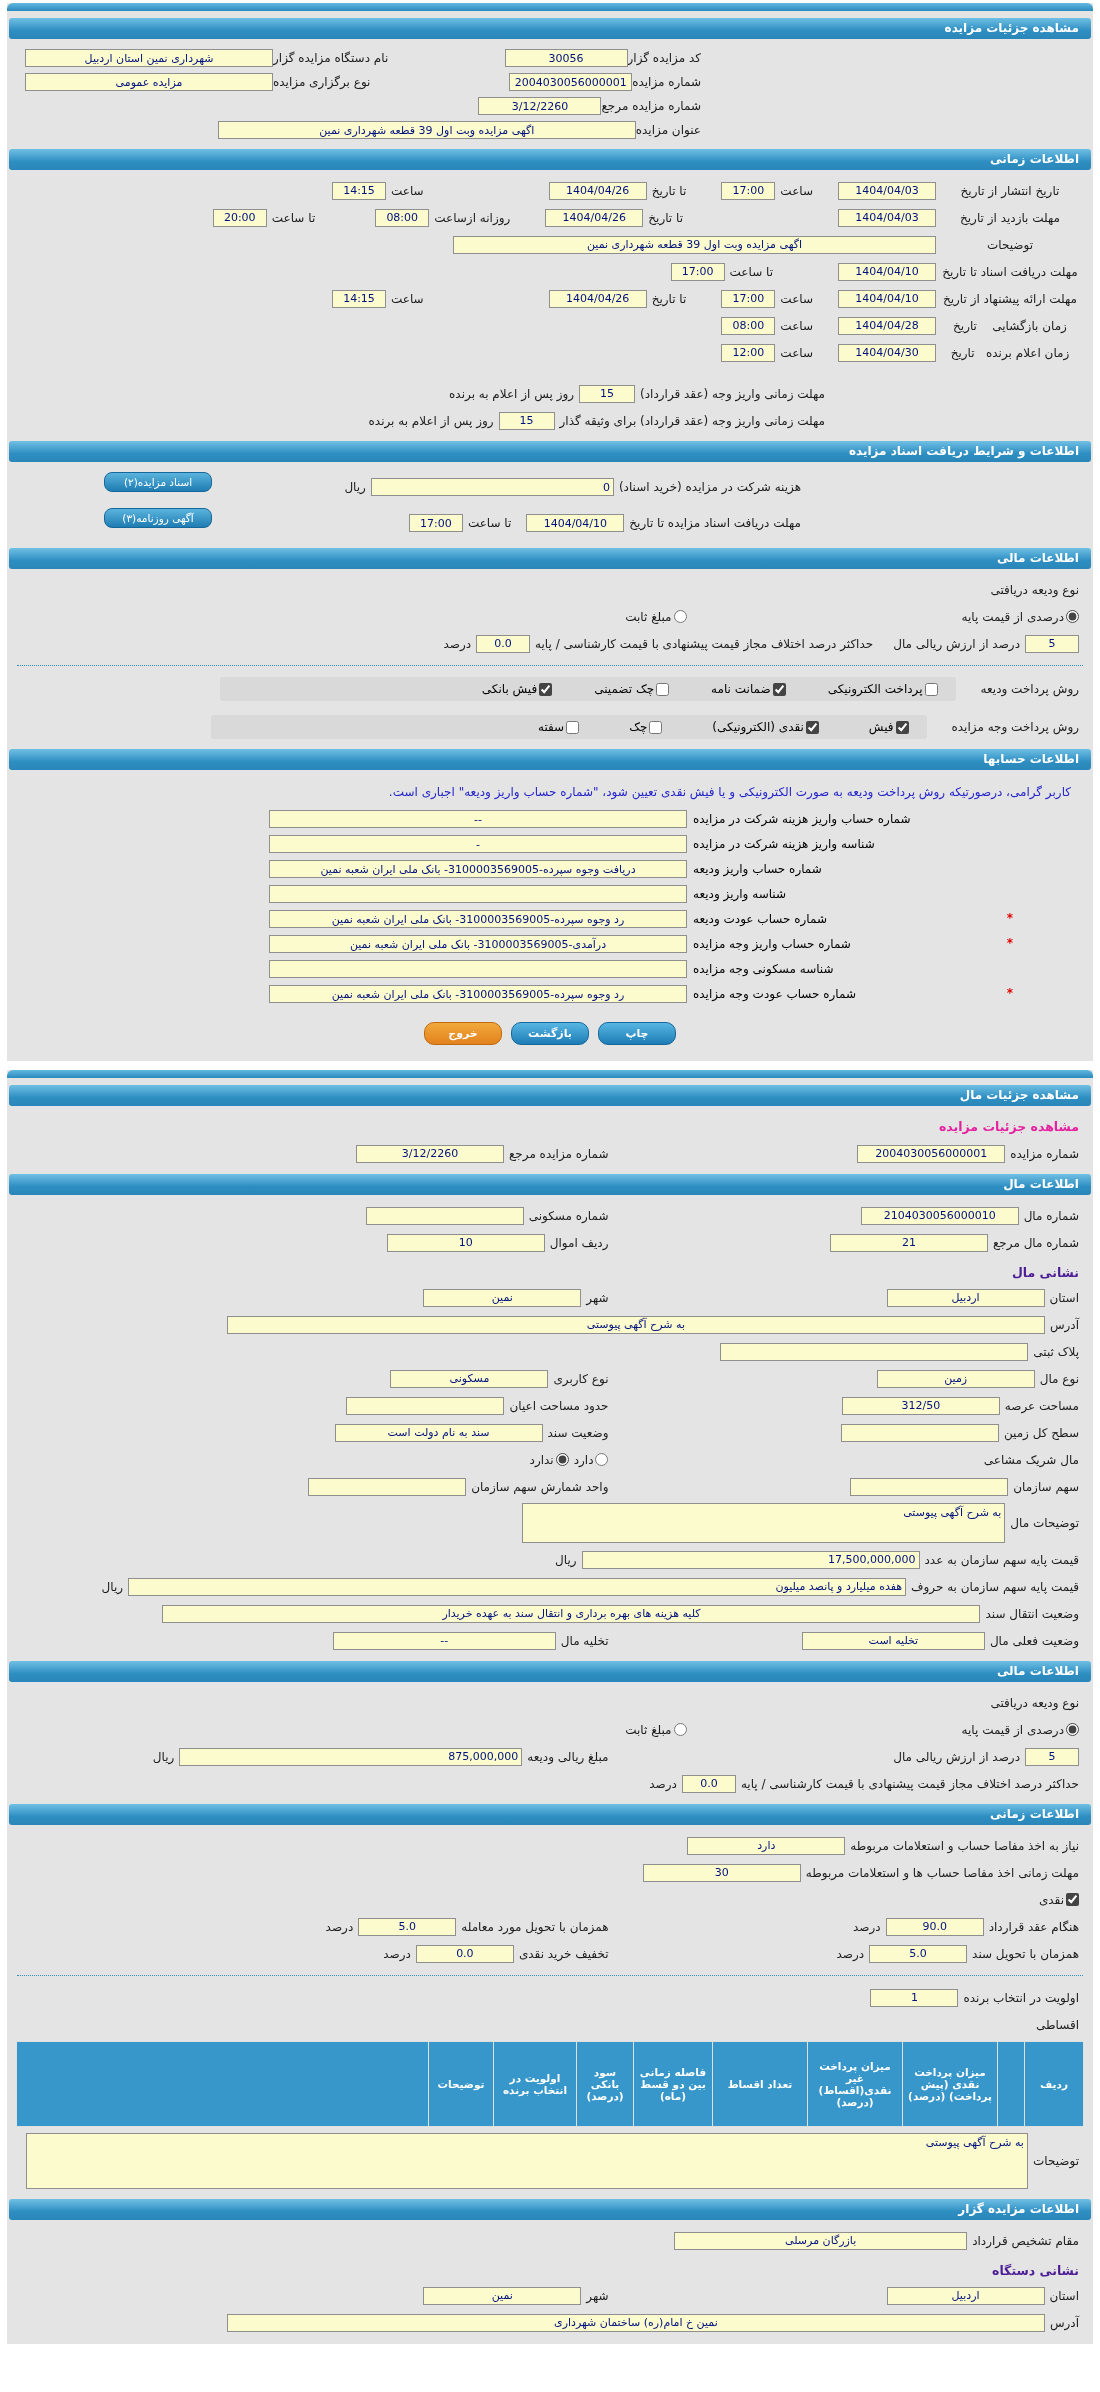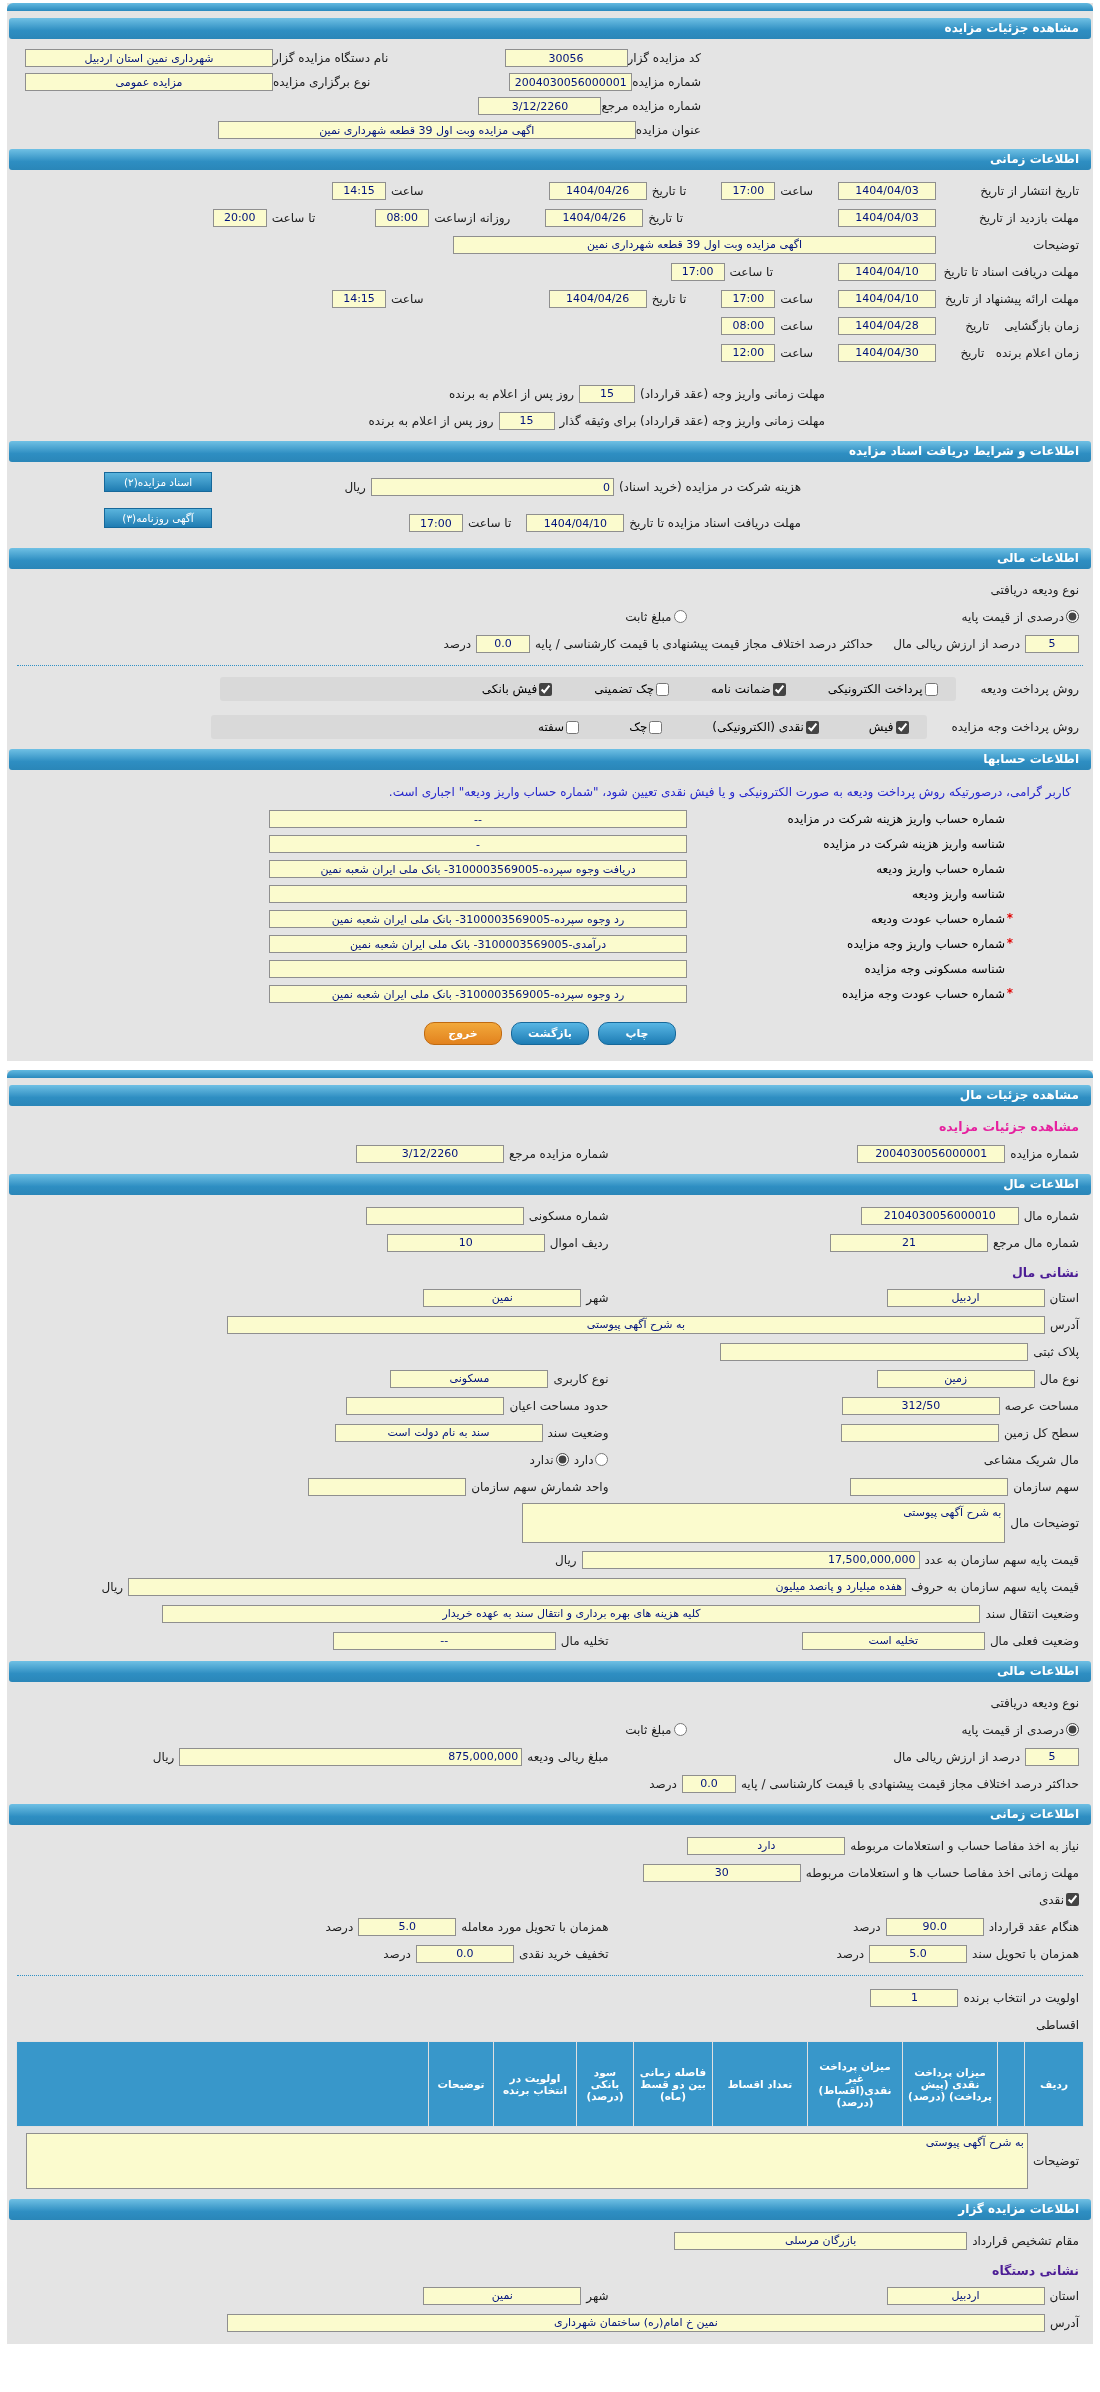--- a/index.html
+++ b/index.html
@@ -17,38 +17,38 @@
   .w215{width:215px}.w235{width:235px}.w240{width:240px}.w285{width:285px}.w300{width:300px}
   .w330{width:330px}.w335{width:335px}.w410{width:410px}.w475{width:475px}.w770{width:770px}
   .w810{width:810px}.wgrow{flex:1}
   .frow{display:flex;align-items:center;padding:3px 14px;min-height:21px;}
   .frow > *{margin-left:5px;}
   .cr{flex:0 0 44%;display:flex;align-items:center;}
   .cr > *, .cl > *{margin-left:5px;}
   .cl{flex:1;display:flex;align-items:center;}
   .trow{display:flex;align-items:center;padding:3px 14px;min-height:21px;}
   .trow > *{margin-left:5px;}
-  .tlab{min-width:138px;text-align:right;}
+  .tlab{min-width:138px;text-align:center;}
   .g10{margin-right:10px}.g15{margin-right:15px}.g20{margin-right:20px}.g30{margin-right:30px}
   .g55{margin-right:55px}.g60{margin-right:60px}.g120{margin-right:120px}.g150{margin-right:150px}.g270{margin-right:270px}
   .tind{padding-right:268px;}
   .topblock{width:676px;margin:4px 392px 2px 0;}
   .tb{display:flex;align-items:center;justify-content:space-between;padding:3px 0;}
   .tr,.tl{display:flex;align-items:center;}
   .tr > *,.tl > *{margin-left:0;}
   .drow{display:flex;align-items:center;padding:5px 292px 5px 14px;min-height:26px;position:relative;}
   .drow > *{margin-left:5px;}
-  .sidebtn{position:absolute;left:92px;top:3px;width:102px;padding:3px 2px;text-align:center;font-size:10.5px;color:#fff;background:linear-gradient(#5ab4dd,#1f7cb2);border:1px solid #16689a;border-radius:0;cursor:pointer;}
+  .sidebtn{position:absolute;left:92px;top:3px;width:102px;padding:3px 2px;text-align:center;font-size:10.5px;color:#fff;background:linear-gradient(#5ab4dd,#1f7cb2);border:1px solid #16689a;border-radius:8px;cursor:pointer;}
   .chkstrip{display:inline-flex;align-items:center;background:#d9d9d9;border-radius:3px;padding:5px 18px;gap:42px;}
   .opt{display:inline-flex;align-items:center;gap:2px;font-size:12px;white-space:nowrap;}
   input[type=checkbox],input[type=radio]{width:13px;height:13px;margin:0;accent-color:#444;}
   .dotsep{border-top:1px dotted #3090c4;margin:8px 10px;height:0;}
   .notice{color:#2525cc;font-size:12px;padding:8px 22px 6px 0;text-align:right;}
   .arow{display:flex;align-items:center;padding:2px 88px 2px 14px;margin:3px 0;position:relative;}
-  .albl{width:312px;text-align:right;font-size:12px;white-space:nowrap;}
+  .albl{width:312px;text-align:left;font-size:12px;white-space:nowrap;}
   .arow .inp{margin-left:0;margin-right:6px;}
   .req{position:absolute;right:80px;top:3px;color:#e00000;font-weight:bold;font-size:12px;}
   .subhead{font-weight:bold;font-size:12.5px;color:#4c1d95;padding:9px 14px 4px;}
   .viewlink{color:#e6219f;font-weight:bold;font-size:12.5px;cursor:pointer;text-decoration:none;}
   .btnrow{display:flex;justify-content:center;gap:9px;padding:14px 0 8px;}
   .btn{min-width:52px;padding:4px 12px;border-radius:10px;background:linear-gradient(#58b6e4,#1d7cb4);border:1px solid #16689a;color:#fff;font-size:11px;font-weight:bold;text-align:center;cursor:pointer;}
   .btn.orange{background:linear-gradient(#f2a93b,#e2821e);border-color:#c06a10;}
   .insttbl{width:calc(100% - 18px);margin:3px 9px;border-collapse:collapse;}
   .insttbl th{background:#3897ca;color:#fff;font-size:10.5px;font-weight:bold;border:1px solid #e0e0e0;text-align:center;vertical-align:middle;height:78px;padding:3px 3px;}
   .c0{width:52px}.c1{width:20px}.c2{width:88px}.c3{width:88px}.c4{width:88px}.c5{width:72px}.c6{width:50px}.c7{width:76px}.c8{width:58px}

